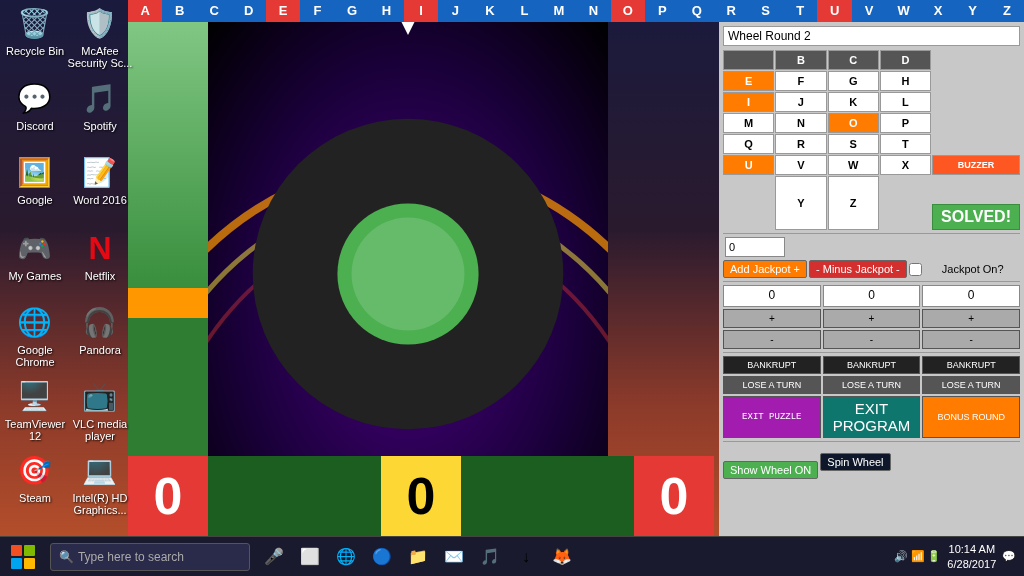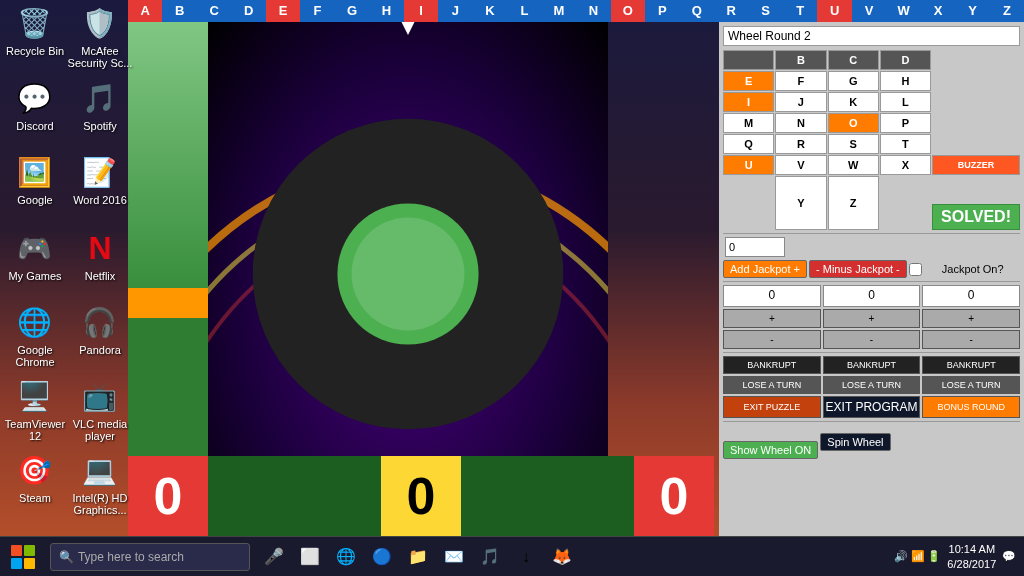--- a/index.html
+++ b/index.html
@@ -650,22 +650,22 @@
       <button class="action-btn" style="background:#222;color:#fff;font-size:9px;">BANKRUPT</button>
     </div>
 
     <div class="action-row" style="margin-top:2px;">
       <button class="action-btn" style="background:#555;color:#fff;font-size:9px;">LOSE A TURN</button>
       <button class="action-btn" style="background:#555;color:#fff;font-size:9px;">LOSE A TURN</button>
       <button class="action-btn" style="background:#555;color:#fff;font-size:9px;">LOSE A TURN</button>
     </div>
 
     <div class="action-row" style="margin-top:2px;">
-      <button class="action-btn" style="background:#c2410c;color:#fff;font-size:9px;">EXIT PUZZLE</button>
-      <button class="action-btn" style="background:#0f172a;color:#fff;font-size:12px;">EXIT PROGRAM</button>
+      <button class="action-btn" style="background:#a21caf;color:#fff;font-size:9px;font-family:Liberation Mono, monospace;">EXIT PUZZLE</button>
+      <button class="action-btn" style="background:#0f766e;color:#fff;font-size:15px;">EXIT PROGRAM</button>
       <button class="action-btn btn-orange" style="font-size:9px;">BONUS ROUND</button>
     </div>
 
     <div class="separator"></div>
 
     <div class="panel-row">
       <button class="panel-btn btn-green">Show Wheel ON</button>
       <button class="panel-btn btn-blue">Spin Wheel</button>
     </div>
 

